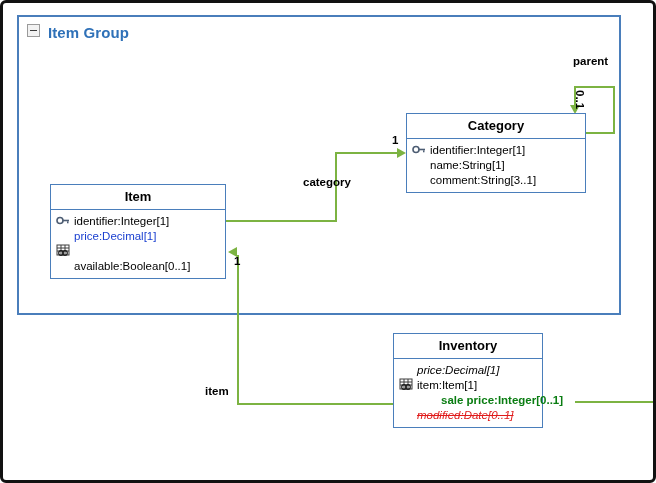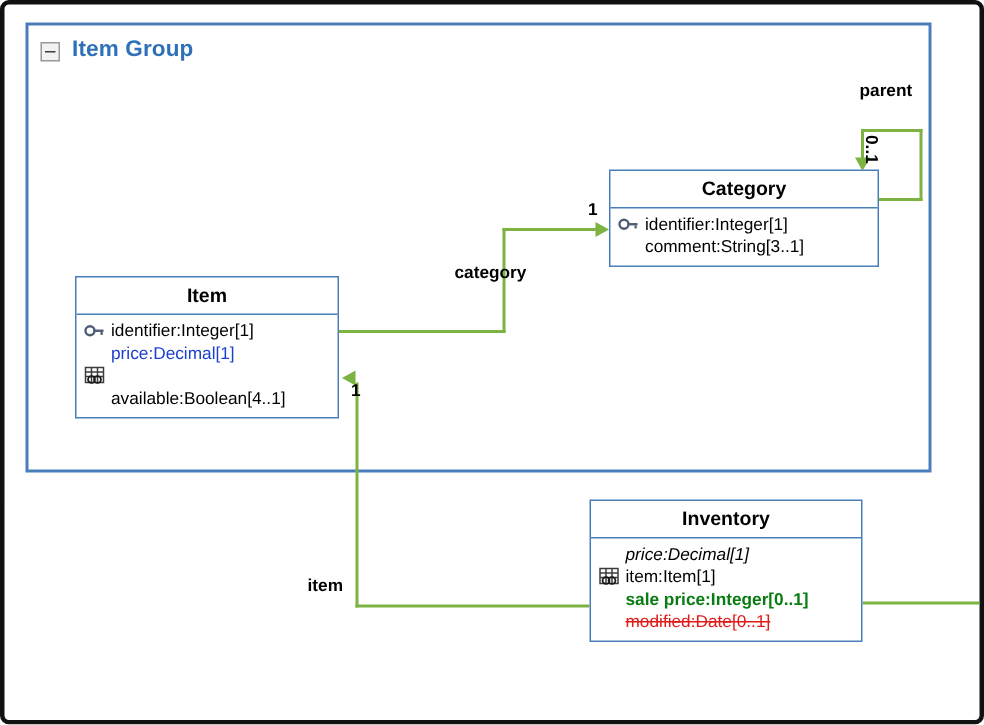--- a/index.html
+++ b/index.html
@@ -26,21 +26,21 @@
   
   .group-frame {
     position: absolute;
     box-sizing: border-box;
     border: 2px solid #4a7ebb;
     background: transparent;
   }
   .group-header {
     position: absolute;
     display: flex;
-    align-items: flex-end;
+    align-items: flex-start;
     gap: 8px;
   }
   .collapse-box {
     width: 13px;
     height: 13px;
     box-sizing: border-box;
     border: 1px solid #9a9a9a;
     background: #f2f2f2;
     position: relative;
     flex: 0 0 auto;
@@ -96,22 +96,22 @@
     flex: 0 0 14px;
     margin-right: 4px;
     display: inline-block;
     position: relative;
   }
   .attr-icon.blank { visibility: hidden; }
   .attr-text { display: inline-block; }
 
   .attr-text.blue      { color: #1a3fd0; }
   .attr-text.italic    { font-style: italic; }
-  .attr-text.green-add { color: #0a7d12; font-weight: bold; }
-  .attr-text.red-del   { color: #e01b1b; text-decoration: line-through; }
+  .attr-text.green-add { color: #0a7d12; font-weight: bold; margin-left: 24px; }
+  .attr-text.red-del   { color: #e01b1b; text-decoration: line-through; font-style: italic; }
 
   
   .line {
     position: absolute;
     background: #7cb342;
     z-index: 2;
   }
   .line.h { height: 2px; }
   .line.v { width: 2px; }
 
@@ -217,46 +217,50 @@
             <line x1="1" y1="7" x2="13" y2="7" stroke="#3c3c3c" stroke-width="1"></line>
             <line x1="5" y1="1" x2="5" y2="11" stroke="#3c3c3c" stroke-width="1"></line>
             <line x1="9" y1="1" x2="9" y2="11" stroke="#3c3c3c" stroke-width="1"></line>
             <circle cx="5" cy="9" r="2.3" fill="none" stroke="#1b1b1b" stroke-width="1.2"></circle>
             <circle cx="9" cy="9" r="2.3" fill="none" stroke="#1b1b1b" stroke-width="1.2"></circle>
           </svg>
         </span>
       </div>
       <div class="attr-row">
         <span class="attr-icon blank"></span>
-        <span class="attr-text">available:Boolean[4..1]</span>
+        <span class="attr-text">available:Boolean[0..1]</span>
       </div>
     </div>
   </div>
 
   <div class="class-box" style="left:403px; top:110px; width:180px;">
     <div class="class-name">Category</div>
     <div class="attr-list">
       <div class="attr-row">
         <span class="attr-icon">
           <svg width="14" height="13" viewBox="0 0 14 13">
             <circle cx="4" cy="6.5" r="3" fill="none" stroke="#4d5d73" stroke-width="1.6"></circle>
             <rect x="6.5" y="5.7" width="6.5" height="1.6" fill="#4d5d73"></rect>
             <rect x="11" y="7.3" width="1.5" height="2" fill="#4d5d73"></rect>
           </svg>
         </span>
         <span class="attr-text">identifier:Integer[1]</span>
       </div>
       <div class="attr-row">
         <span class="attr-icon blank"></span>
+        <span class="attr-text">name:String[1]</span>
+      </div>
+      <div class="attr-row">
+        <span class="attr-icon blank"></span>
         <span class="attr-text">comment:String[3..1]</span>
       </div>
     </div>
   </div>
 
-  <div class="class-box" style="left:390px; top:330px; width:182px;">
+  <div class="class-box" style="left:390px; top:330px; width:150px;">
     <div class="class-name">Inventory</div>
     <div class="attr-list">
       <div class="attr-row">
         <span class="attr-icon blank"></span>
         <span class="attr-text italic">price:Decimal[1]</span>
       </div>
       <div class="attr-row">
         <span class="attr-icon">
           <svg width="14" height="13" viewBox="0 0 14 13">
             <rect x="1" y="1" width="12" height="10" fill="#ffffff" stroke="#3c3c3c" stroke-width="1"></rect>

